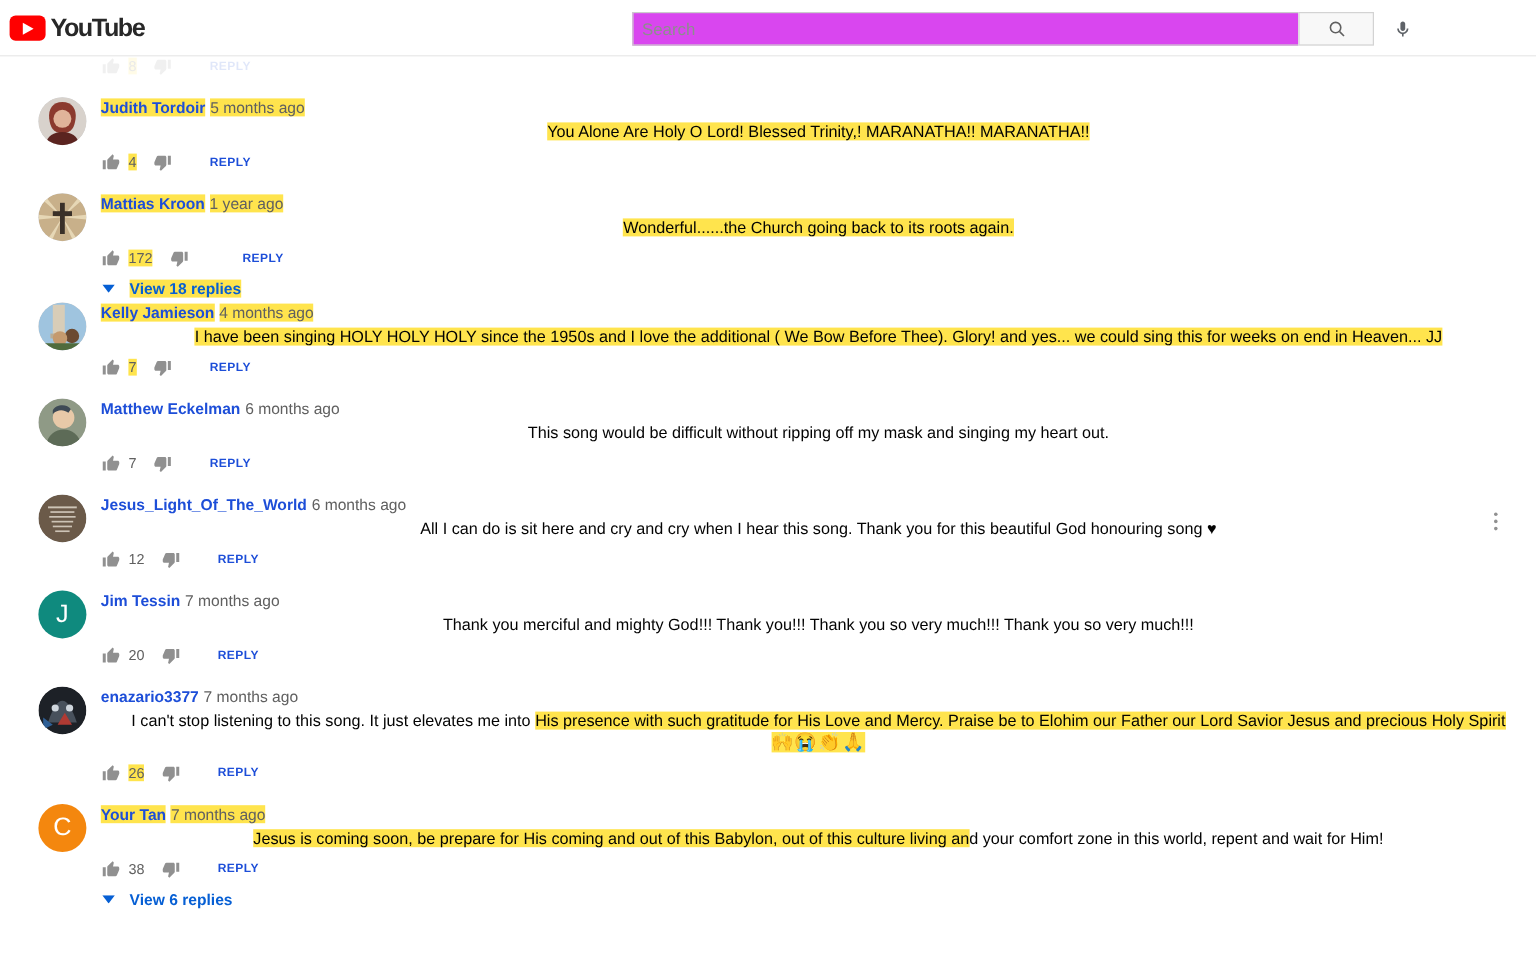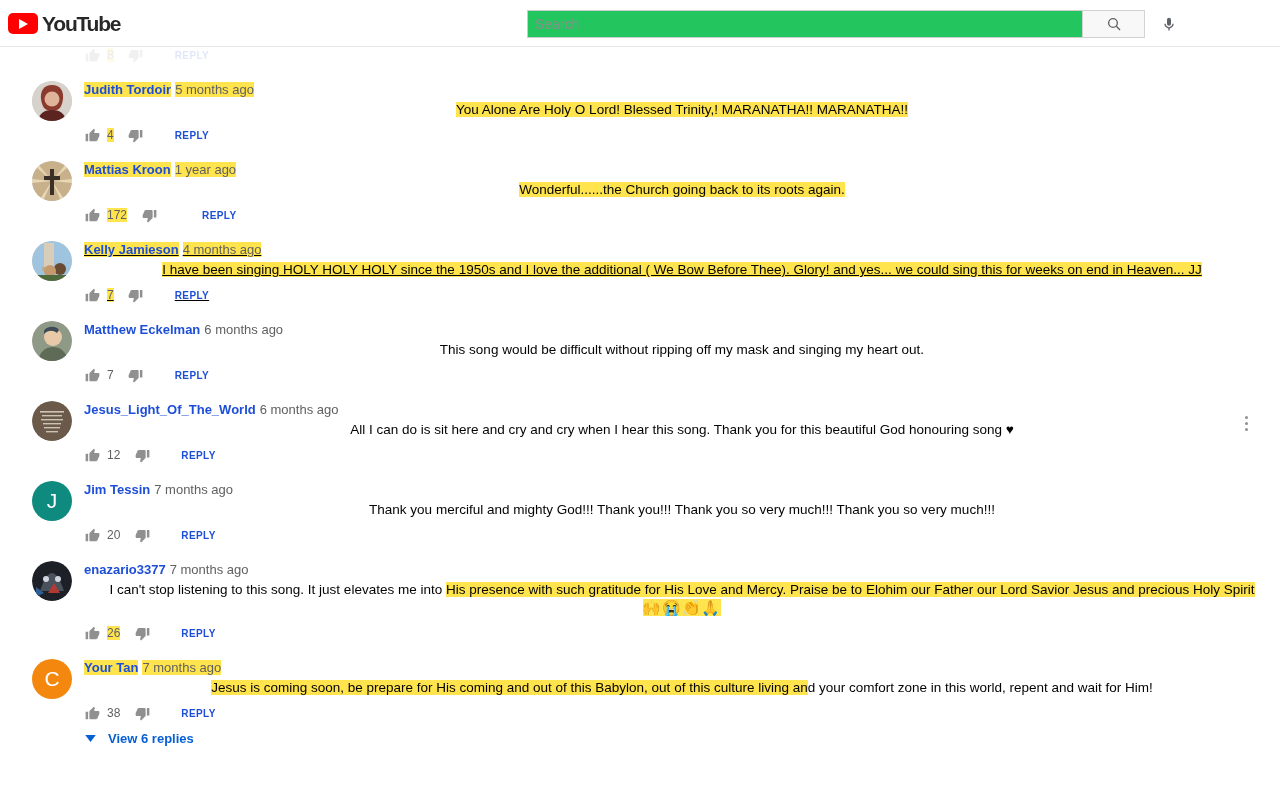--- a/index.html
+++ b/index.html
@@ -56,21 +56,21 @@
   }
   .search-input {
     width: 555px; height: 28px;
     border: 1px solid #cccccc;
     border-right: none;
     padding: 0 7px;
     font-size: 14px;
     font-family: "Liberation Sans", sans-serif;
     color: #333;
     outline: none;
-    background: #22c55e;
+    background: #d946ef;
   }
   .search-input::placeholder { color: #8d8d8d; }
   .search-btn {
     width: 63px; height: 28px;
     border: 1px solid #d3d3d3;
     background: #f8f8f8;
     display: flex; align-items: center; justify-content: center;
     cursor: pointer;
     padding: 0;
   }
@@ -293,24 +293,32 @@
             </svg>
         </button>
         <span class="likecount hl">172</span>
         <button class="icon-btn dislike">
           <svg width="15" height="15" viewBox="0 0 24 24" fill="#909090">
               <path d="M15 3H6c-.83 0-1.54.5-1.84 1.22l-3.02 7.05c-.09.23-.14.47-.14.73v2c0 1.1.9 2 2 2h6.31l-.95 4.57-.3.32c0 .41.17.79.44 1.06L9.83 23l6.59-6.59c.36-.36.58-.86.58-1.41V5c0-1.1-.9-2-2-2zm4 0v12h4V3h-4z"></path>
             </svg>
         </button>
         <button class="reply-btn hl" style="margin-left:45px;">REPLY</button>
       </div>
-    </div>
-  </div>
-
-  <div class="comment" style="margin-top:16px;text-decoration:underline;">
+      <div class="replies-row">
+        <span class="caret">
+          <svg width="11" height="7" viewBox="0 0 12 8" fill="#065fd4">
+              <path d="M0 0h12L6 8z"></path>
+            </svg>
+        </span>
+        <span class="replies-label hl">View 18 replies</span>
+      </div>
+    </div>
+  </div>
+
+  <div class="comment" style="margin-top:4px;">
     <div class="avatar">
       <svg width="40" height="40" viewBox="0 0 40 40">
         <circle cx="20" cy="20" r="20" fill="#9fc4df"></circle>
         <rect x="12" y="2" width="10" height="26" fill="#d8cdb8"></rect>
         <rect x="10" y="26" width="14" height="4" fill="#b9ac95"></rect>
         <circle cx="28" cy="28" r="6" fill="#6b4a32"></circle>
         <circle cx="18" cy="30" r="6" fill="#c59a6e"></circle>
         <path d="M0 34h40v6H0z" fill="#4f6b3c"></path>
       </svg>
     </div>

